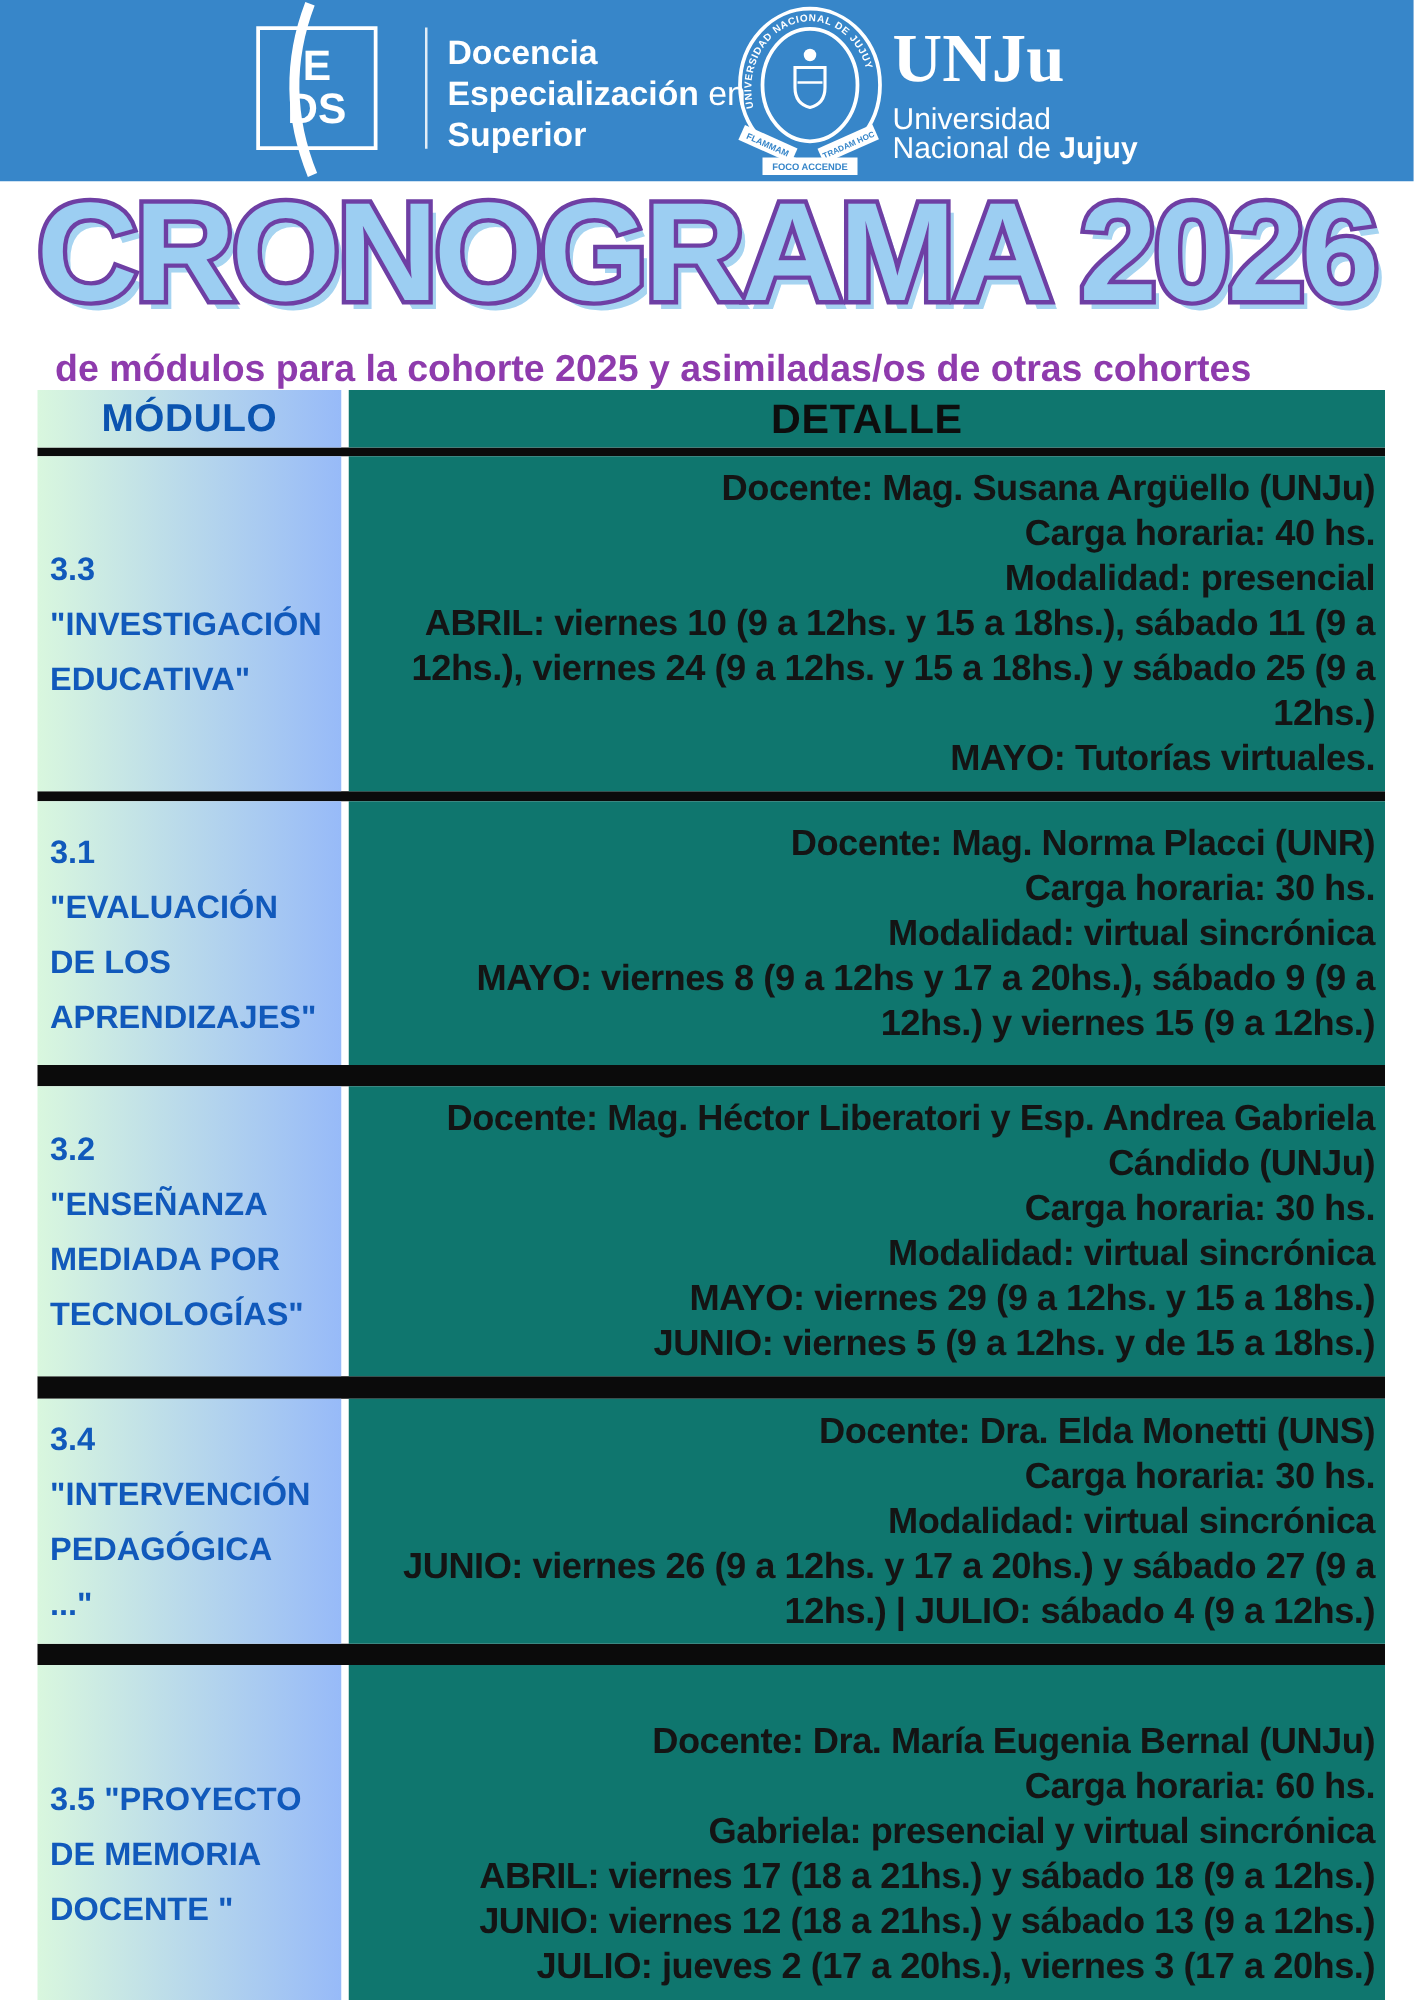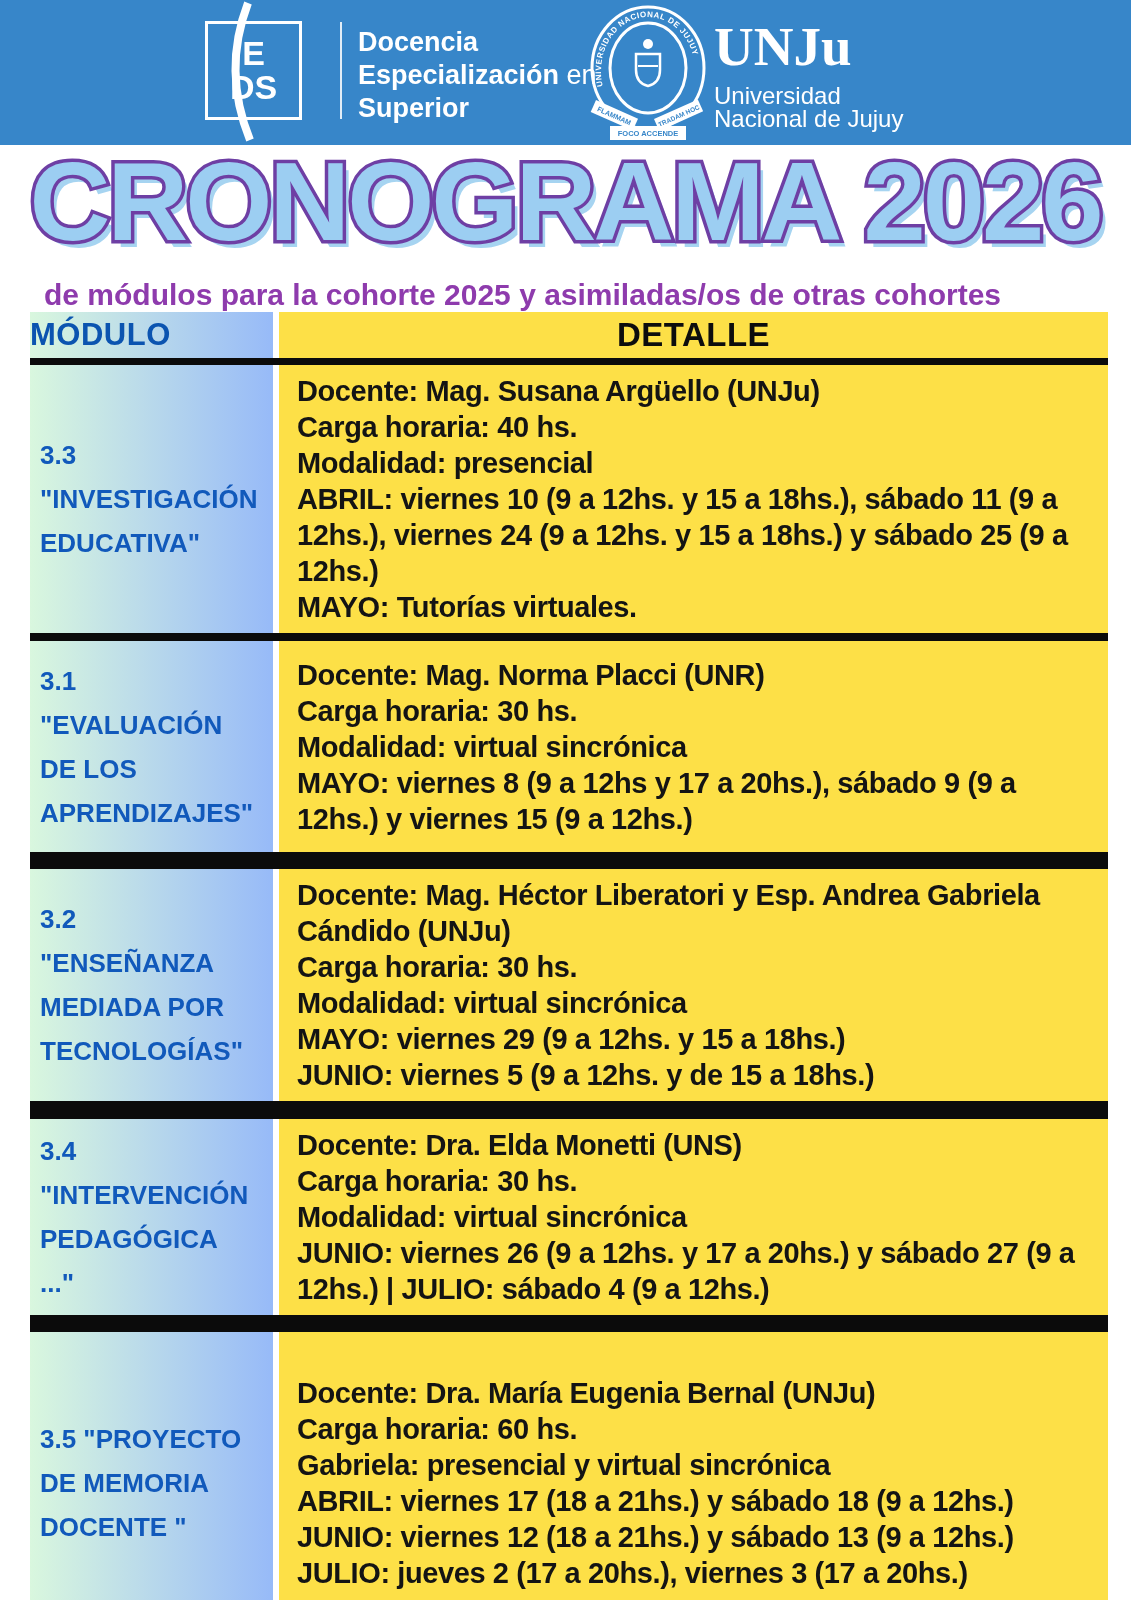--- a/index.html
+++ b/index.html
@@ -36,21 +36,21 @@
   .program-text {
     position: absolute; left: 358px; top: 26px;
     color: #ffffff; font-size: 27px; font-weight: bold; line-height: 33px;
     white-space: nowrap;
   }
   .program-text .regular { font-weight: normal; }
   .crest { position: absolute; left: 588px; top: 4px; }
   .unju-text { position: absolute; left: 714px; top: 18px; color: #ffffff; }
   .unju-acronym { font-size: 55px; font-weight: bold; line-height: 58px; font-family: Liberation Serif, serif; }
   .unju-sub { font-size: 24px; line-height: 23px; margin-top: 8px; }
-  .unju-sub .bold { font-weight: normal; }
+  .unju-sub .bold { font-weight: bold; }
 
   
   .title-wrap { width: 962px; text-align: center; margin-top: 6px; }
   .title-svg text {
     font-family: "Liberation Sans", sans-serif;
     font-weight: bold;
     font-size: 112px;
     letter-spacing: -3px;
   }
   .subtitle {
@@ -63,26 +63,27 @@
   .table { position: absolute; left: 30px; top: 312px; width: 1078px; }
   .trow { display: flex; gap: 6px; }
   .cell-module {
     width: 243px; flex: 0 0 243px;
     background: linear-gradient(to right, #D9F7DE, #97BAF8);
     box-sizing: border-box;
     display: flex; flex-direction: column; justify-content: center;
   }
   .cell-detail {
     flex: 1 1 auto;
-    background: #fde047;
+    background: #0f766e;
     box-sizing: border-box;
     display: flex; flex-direction: column; justify-content: center;
     padding: 8px 8px 8px 18px;
-  }
-  .header-row .cell-module { align-items: flex-start; justify-content: center; }
+    text-align: right;
+  }
+  .header-row .cell-module { align-items: center; justify-content: center; }
   .header-row .cell-detail { align-items: center; justify-content: center; padding: 0; }
   .th-module {
     color: #0B54B0; font-size: 31px; font-weight: bold; letter-spacing: 0.5px;
   }
   .th-detail { color: #0d0d0d; font-size: 33px; font-weight: bold; letter-spacing: 0.5px; }
   .sep { background: #0b0b0b; width: 1078px; }
   .module-title {
     color: #1159BB; font-size: 26px; font-weight: bold;
     line-height: 44px; padding-left: 10px; padding-right: 20px;
     white-space: pre-line;

